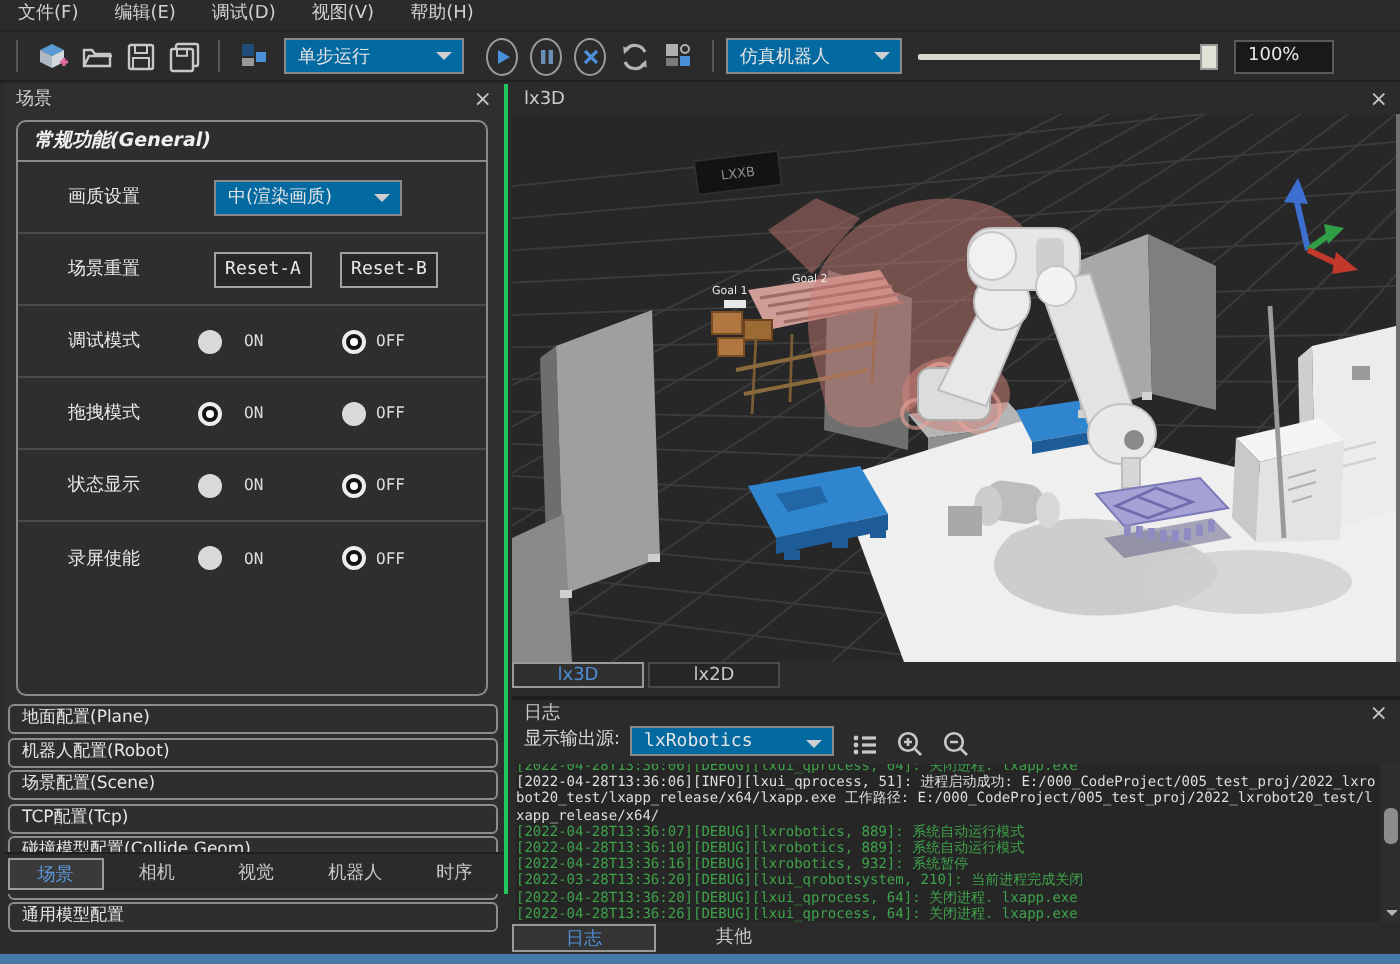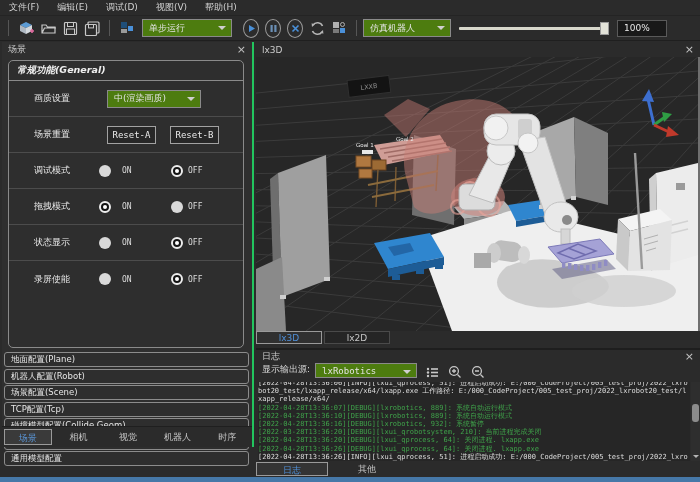--- a/index.html
+++ b/index.html
@@ -11,21 +11,21 @@
            background:#2b2b2b;border-bottom:1px solid #242424;font-size:9px;color:#d2d2d2;}
   .menu-item{padding:0 9px;line-height:15px;cursor:default;}
 
   
   .toolbar{position:absolute;left:0;top:16px;width:700px;height:25px;display:flex;align-items:center;
            background:#2b2b2b;border-bottom:1px solid #1f1f1f;padding-left:2px;box-sizing:border-box;}
   .tsep{width:1px;height:16px;background:#565656;margin:0 6px;}
   .tbtn{width:22px;height:20px;display:flex;align-items:center;justify-content:center;}
   .circbtn{width:19px;height:19px;border:1.5px solid #9a9a9a;border-radius:50%;box-sizing:border-box;
            display:flex;align-items:center;justify-content:center;margin:0 3px;}
-  .select{height:18px;background:#4d7c0f;border:1px solid #8a8a8a;color:#e4e4e4;font-size:9px;
+  .select{height:18px;background:#0369a1;border:1px solid #8a8a8a;color:#e4e4e4;font-size:9px;
           display:flex;align-items:center;padding:0 6px;position:relative;box-sizing:border-box;}
   .select .tri{position:absolute;right:5px;top:6px;width:0;height:0;border:4px solid transparent;border-top-color:#cfcfcf;}
   .runmode{width:90px;margin-left:4px;}
   .simtarget{width:88px;}
   .slider{position:relative;width:150px;height:18px;margin:0 8px;}
   .slider .track{position:absolute;left:0;right:0;top:8px;height:3px;background:#d8d8cc;border-radius:1px;}
   .slider .handle{position:absolute;right:0;top:3px;width:9px;height:13px;background:#e2e2d8;border:1px solid #9a9a9a;box-sizing:border-box;}
   .pct{width:50px;height:17px;background:#191919;border:1px solid #5a5a5a;color:#e8e8e8;font-size:9px;
        display:flex;align-items:center;padding-left:6px;box-sizing:border-box;}
 
@@ -509,20 +509,21 @@
       </span>
       <span class="licon" data-name="log-zoom-out-button">
         <svg width="14" height="14" viewBox="0 0 14 14" data-name="zoom-out-icon">
           <circle cx="6" cy="6" r="4.4" fill="none" stroke="#c8c8c8" stroke-width="1.3"></circle>
           <path d="M4 6 h4 M9.5 9.5 L12.5 12.5" stroke="#c8c8c8" stroke-width="1.3" fill="none"></path>
         </svg>
       </span>
     </div>
 
     <div class="log-area" data-name="log-output">
+      <div class="logline debug" data-name="log-line">[2022-04-28T13:36:06][DEBUG][lxui_qprocess, 64]: 关闭进程. lxapp.exe</div>
       <div class="logline info" data-name="log-line">[2022-04-28T13:36:06][INFO][lxui_qprocess, 51]: 进程启动成功: E:/000_CodeProject/005_test_proj/2022_lxrobot20_test/lxapp_release/x64/lxapp.exe 工作路径: E:/000_CodeProject/005_test_proj/2022_lxrobot20_test/lxapp_release/x64/</div>
       <div class="logline debug" data-name="log-line">[2022-04-28T13:36:07][DEBUG][lxrobotics, 889]: 系统自动运行模式</div>
       <div class="logline debug" data-name="log-line">[2022-04-28T13:36:10][DEBUG][lxrobotics, 889]: 系统自动运行模式</div>
       <div class="logline debug" data-name="log-line">[2022-04-28T13:36:16][DEBUG][lxrobotics, 932]: 系统暂停</div>
       <div class="logline debug" data-name="log-line">[2022-03-28T13:36:20][DEBUG][lxui_qrobotsystem, 210]: 当前进程完成关闭</div>
       <div class="logline debug" data-name="log-line">[2022-04-28T13:36:20][DEBUG][lxui_qprocess, 64]: 关闭进程. lxapp.exe</div>
       <div class="logline debug" data-name="log-line">[2022-04-28T13:36:26][DEBUG][lxui_qprocess, 64]: 关闭进程. lxapp.exe</div>
       <div class="logline info" data-name="log-line">[2022-04-28T13:36:26][INFO][lxui_qprocess, 51]: 进程启动成功: E:/000_CodeProject/005_test_proj/2022_lxrobot20_test/lxapp_release/x64/lxapp.exe 工作路</div>
     </div>
     <div class="log-vscroll" data-name="log-scrollbar">

